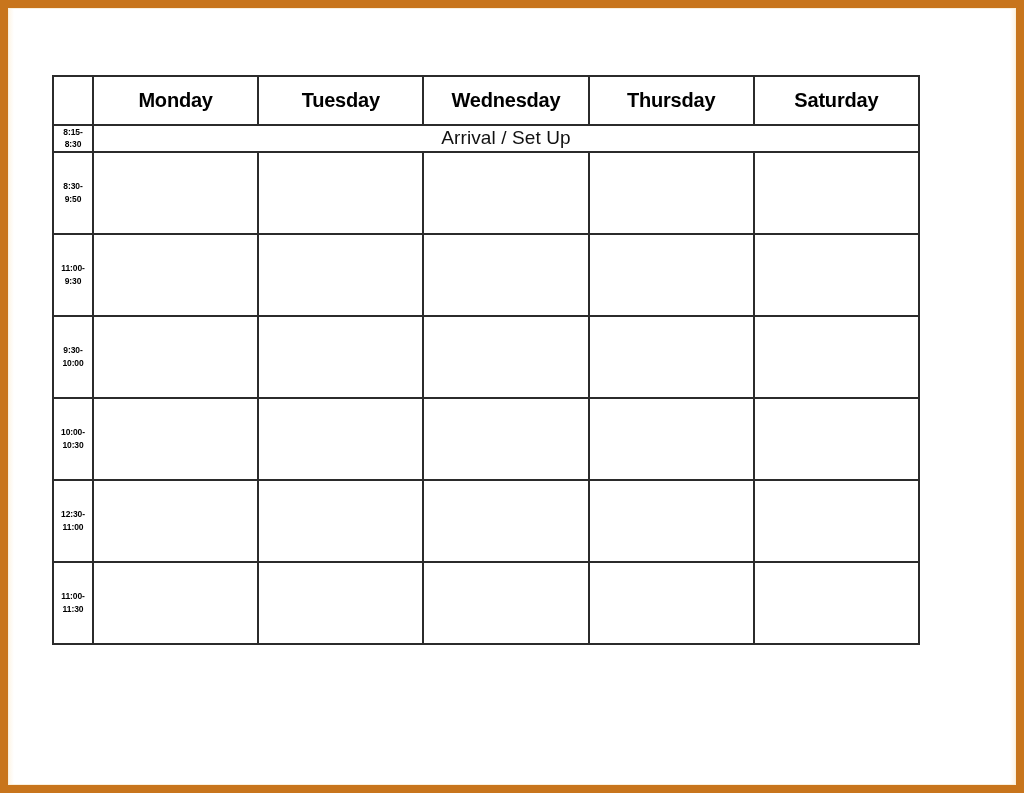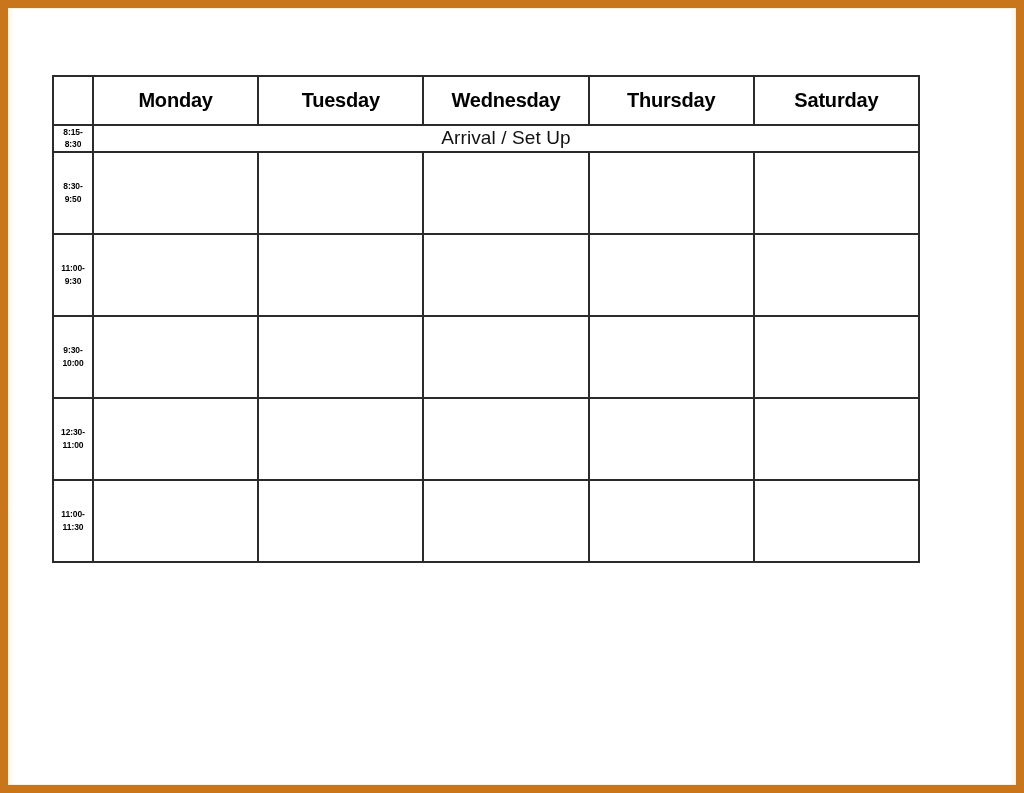--- a/index.html
+++ b/index.html
@@ -182,20 +182,31 @@
               <span class="t-line">9:30-</span>
               <span class="t-line">10:00</span>
             </td>
             <td class="day-cell"></td>
             <td class="day-cell"></td>
             <td class="day-cell"></td>
             <td class="day-cell"></td>
             <td class="day-cell"></td>
           </tr>
 
+          <tr class="slot-row">
+            <td class="time-cell">
+              <span class="t-line">10:00-</span>
+              <span class="t-line">10:30</span>
+            </td>
+            <td class="day-cell"></td>
+            <td class="day-cell"></td>
+            <td class="day-cell"></td>
+            <td class="day-cell"></td>
+            <td class="day-cell"></td>
+          </tr>
 
           <tr class="slot-row">
             <td class="time-cell">
               <span class="t-line">12:30-</span>
               <span class="t-line">11:00</span>
             </td>
             <td class="day-cell"></td>
             <td class="day-cell"></td>
             <td class="day-cell"></td>
             <td class="day-cell"></td>

